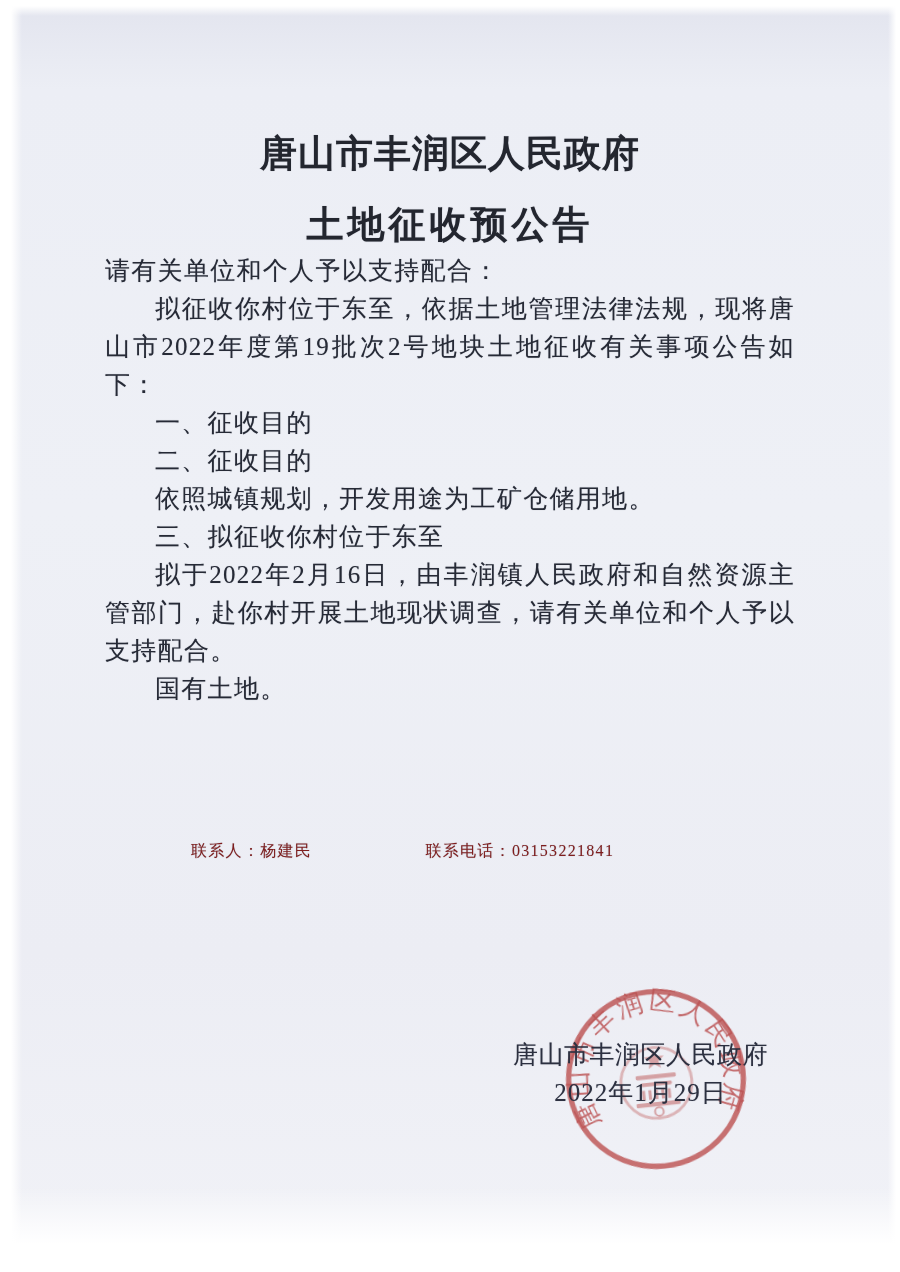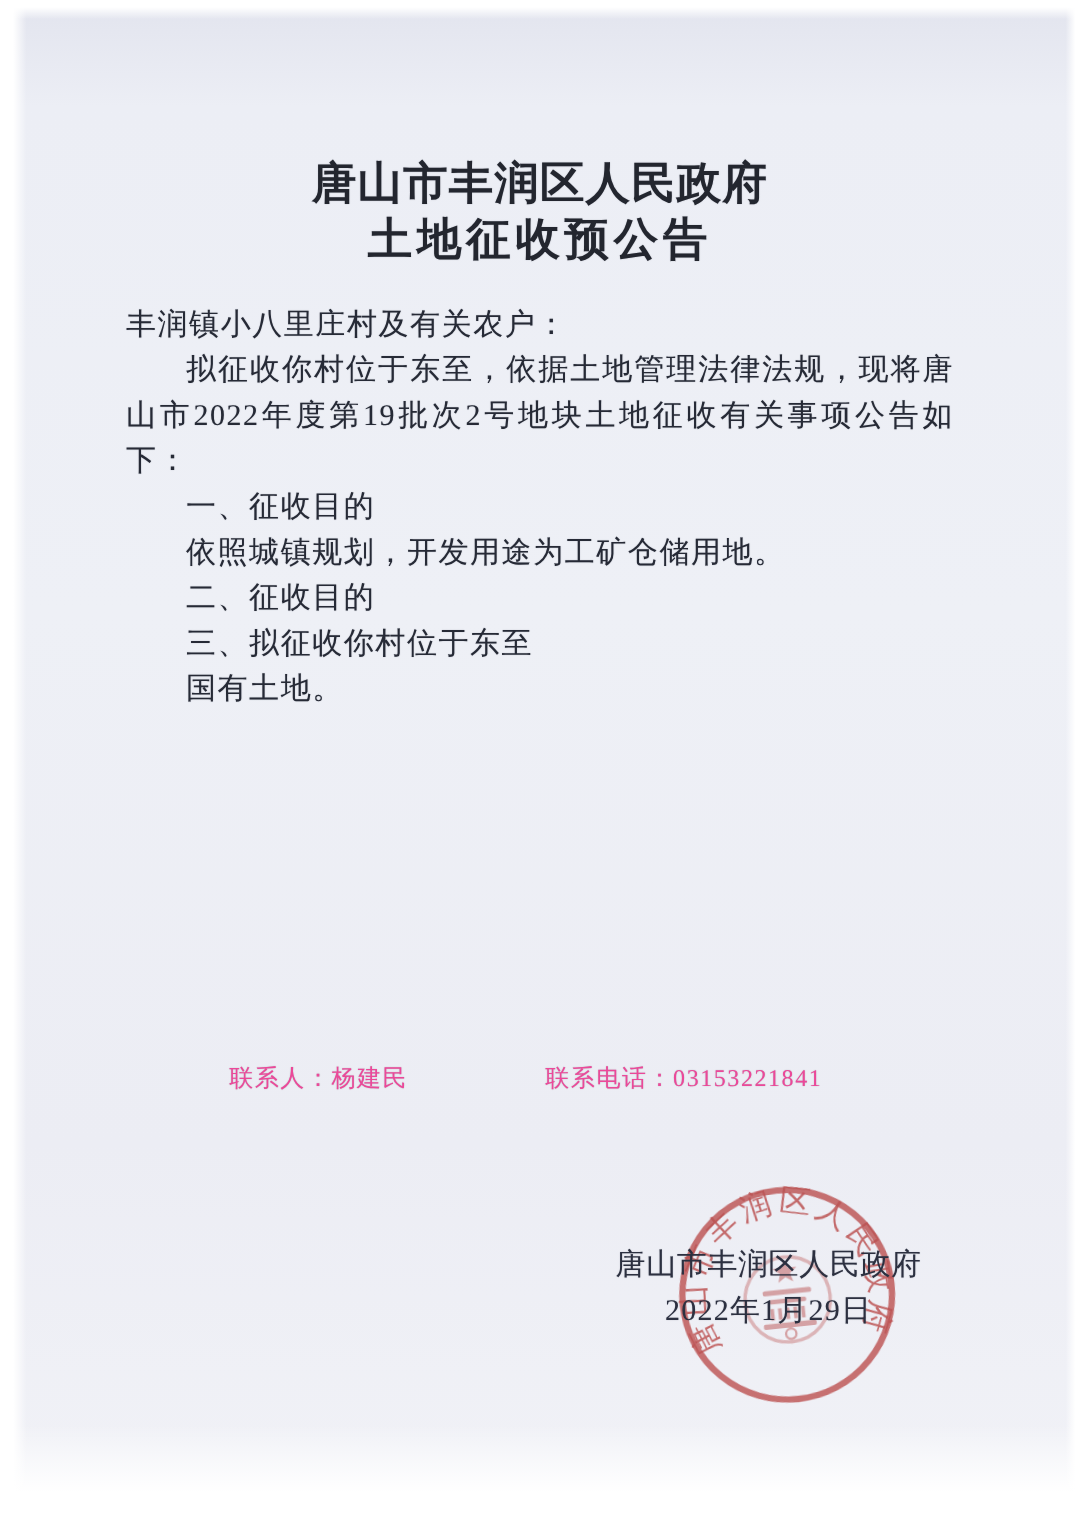--- a/index.html
+++ b/index.html
@@ -22,36 +22,36 @@
   .doc-title {
     position: absolute; top: 130px; left: 0; width: 100%;
     text-align: center;
     color: #23262f;
     font-weight: bold;
     font-size: 37px;
     line-height: 47px;
     text-shadow: 0 0 1px rgba(38,42,58,.35);
   }
   .doc-title .line1 { letter-spacing: 1px; }
-  .doc-title .line2 { letter-spacing: 4px; }
+  .doc-title .line2 { letter-spacing: 4px; margin-top: 24px; }
   .body-text {
     position: absolute; top: 252px; left: 105px; width: 690px;
     color: #262a36;
     font-size: 25px;
     line-height: 38px;
     letter-spacing: 1.3px;
     text-align: justify;
     text-shadow: 0 0 1px rgba(38,42,58,.3);
   }
   .body-text p { margin: 0; }
   .body-text p.indent { text-indent: 2em; }
   .contact {
-    position: absolute; top: 880px; left: 105px; width: 690px;
-    color: #ec4899;
-    font-size: 20px;
+    position: absolute; top: 832px; left: 105px; width: 690px;
+    color: #7f1d1d;
+    font-size: 16px;
     line-height: 38px;
     letter-spacing: 1.3px;
     text-shadow: 0 0 1px rgba(38,42,58,.3);
   }
   .contact .person { margin-left: 86px; }
   .contact .phone  { margin-left: 108px; }
   .signature {
     position: absolute; top: 1040px; right: 132px;
     text-align: center;
     color: #2c3040;
@@ -75,26 +75,27 @@
 <body>
 
 <div class="paper"></div>
 
 <div class="doc-title">
   <div class="line1">唐山市丰润区人民政府</div>
   <div class="line2">土地征收预公告</div>
 </div>
 
 <div class="body-text">
-  <p>丰润镇小八里庄村及有关农户：</p>
+  <p>请有关单位和个人予以支持配合：</p>
   <p class="indent">拟征收你村位于东至，依据土地管理法律法规，现将唐山市2022年度第19批次2号地块土地征收有关事项公告如下：</p>
   <p class="indent">一、征收目的</p>
+  <p class="indent">二、征收目的</p>
   <p class="indent">依照城镇规划，开发用途为工矿仓储用地。</p>
-  <p class="indent">二、征收目的</p>
   <p class="indent">三、拟征收你村位于东至</p>
+  <p class="indent">拟于2022年2月16日，由丰润镇人民政府和自然资源主管部门，赴你村开展土地现状调查，请有关单位和个人予以支持配合。</p>
   <p class="indent">国有土地。</p>
 </div>
 
 <div class="contact">
   <span class="person">联系人：杨建民</span>
   <span class="phone">联系电话：03153221841</span>
 </div>
 
 <div class="signature">
   <div>唐山市丰润区人民政府</div>

